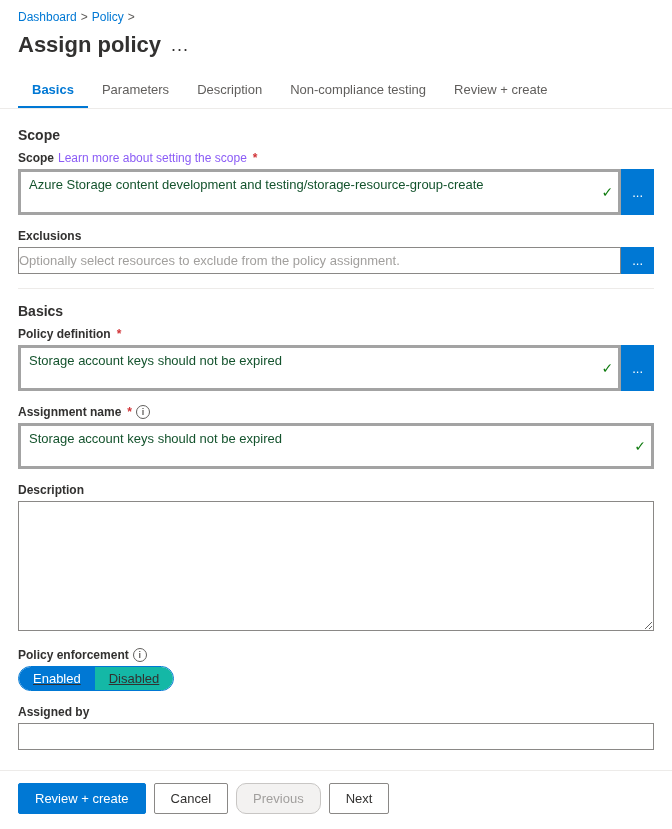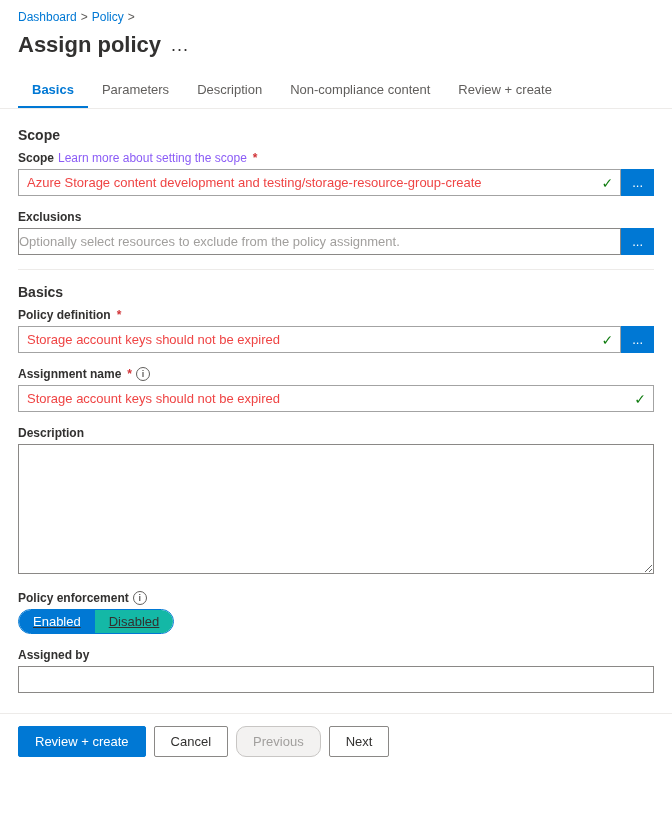--- a/index.html
+++ b/index.html
@@ -22,21 +22,21 @@
     .section-title { font-size: 14px; font-weight: 600; color: #323130; margin-bottom: 8px; }
 
     .field-group { margin-bottom: 14px; }
     .field-label { font-size: 12px; font-weight: 600; color: #323130; margin-bottom: 4px; display: flex; align-items: center; gap: 4px; }
     .field-label .required { color: #d13438; margin-left: 2px; }
     .field-label a { color: #8b5cf6; font-weight: 400; text-decoration: none; }
     .field-label .info-icon { width: 14px; height: 14px; border-radius: 50%; border: 1px solid #605e5c; display: inline-flex; align-items: center; justify-content: center; font-size: 9px; color: #605e5c; cursor: pointer; }
 
     .input-with-btn { display: flex; align-items: stretch; }
     .input-field-wrapper { position: relative; flex: 1; }
-    .input-field-wrapper input, .input-field-wrapper textarea { width: 100%; border: 1px solid #a3a3a3; padding: 5px 30px 5px 8px; font-size: 13px; color: #ef4444; background: #fff; outline: none; }
+    .input-field-wrapper input, .input-field-wrapper textarea { width: 100%; border: 3px solid #a3a3a3; padding: 5px 30px 20px 8px; font-size: 13px; color: #14532d; background: #fff; outline: none; }
     .check-icon { position: absolute; right: 8px; top: 50%; transform: translateY(-50%); color: #107c10; font-size: 14px; }
     .browse-btn { background: #0078d4; color: #fff; border: 1px solid #0078d4; padding: 5px 10px; font-size: 13px; cursor: pointer; white-space: nowrap; }
 
     .exclusions-field input { width: 100%; border: 1px solid #8a8886; padding: 5px 8px; font-size: 13px; color: #a19f9d; background: #fff; outline: none; }
     .exclusions-field input::placeholder { color: #a19f9d; }
 
     .basics-section { margin-top: 10px; }
 
     .description-field textarea { width: 100%; border: 1px solid #8a8886; padding: 6px 8px; font-size: 13px; color: #323130; background: #fff; outline: none; resize: vertical; min-height: 130px; }
     .description-field textarea::placeholder { color: #a19f9d; }
@@ -67,21 +67,21 @@
 
 <div class="page-title">
   <h1>Assign policy</h1>
   <button class="more-btn">...</button>
 </div>
 
 <div class="tabs">
   <div class="tab active">Basics</div>
   <div class="tab">Parameters</div>
   <div class="tab">Description</div>
-  <div class="tab">Non-compliance content</div>
+  <div class="tab">Non-compliance testing</div>
   <div class="tab">Review + create</div>
 </div>
 
 <div class="content">
 
   <div class="field-group">
     <div class="section-title">Scope</div>
 
     <div class="field-group">
       <div class="field-label">

